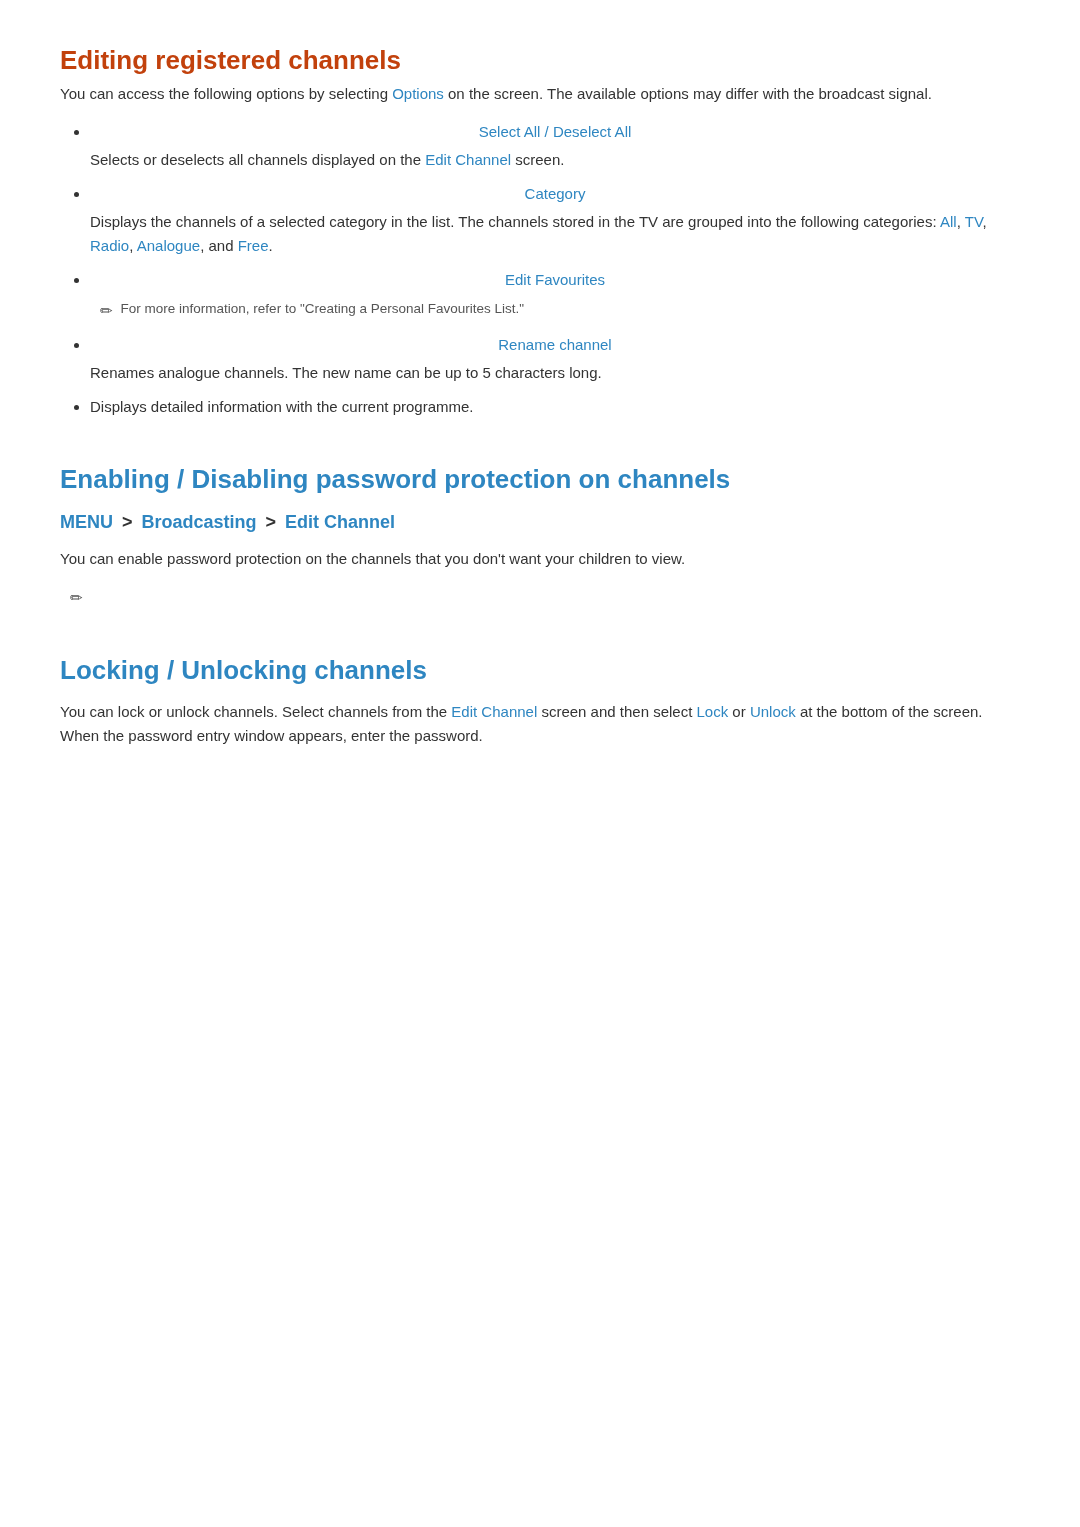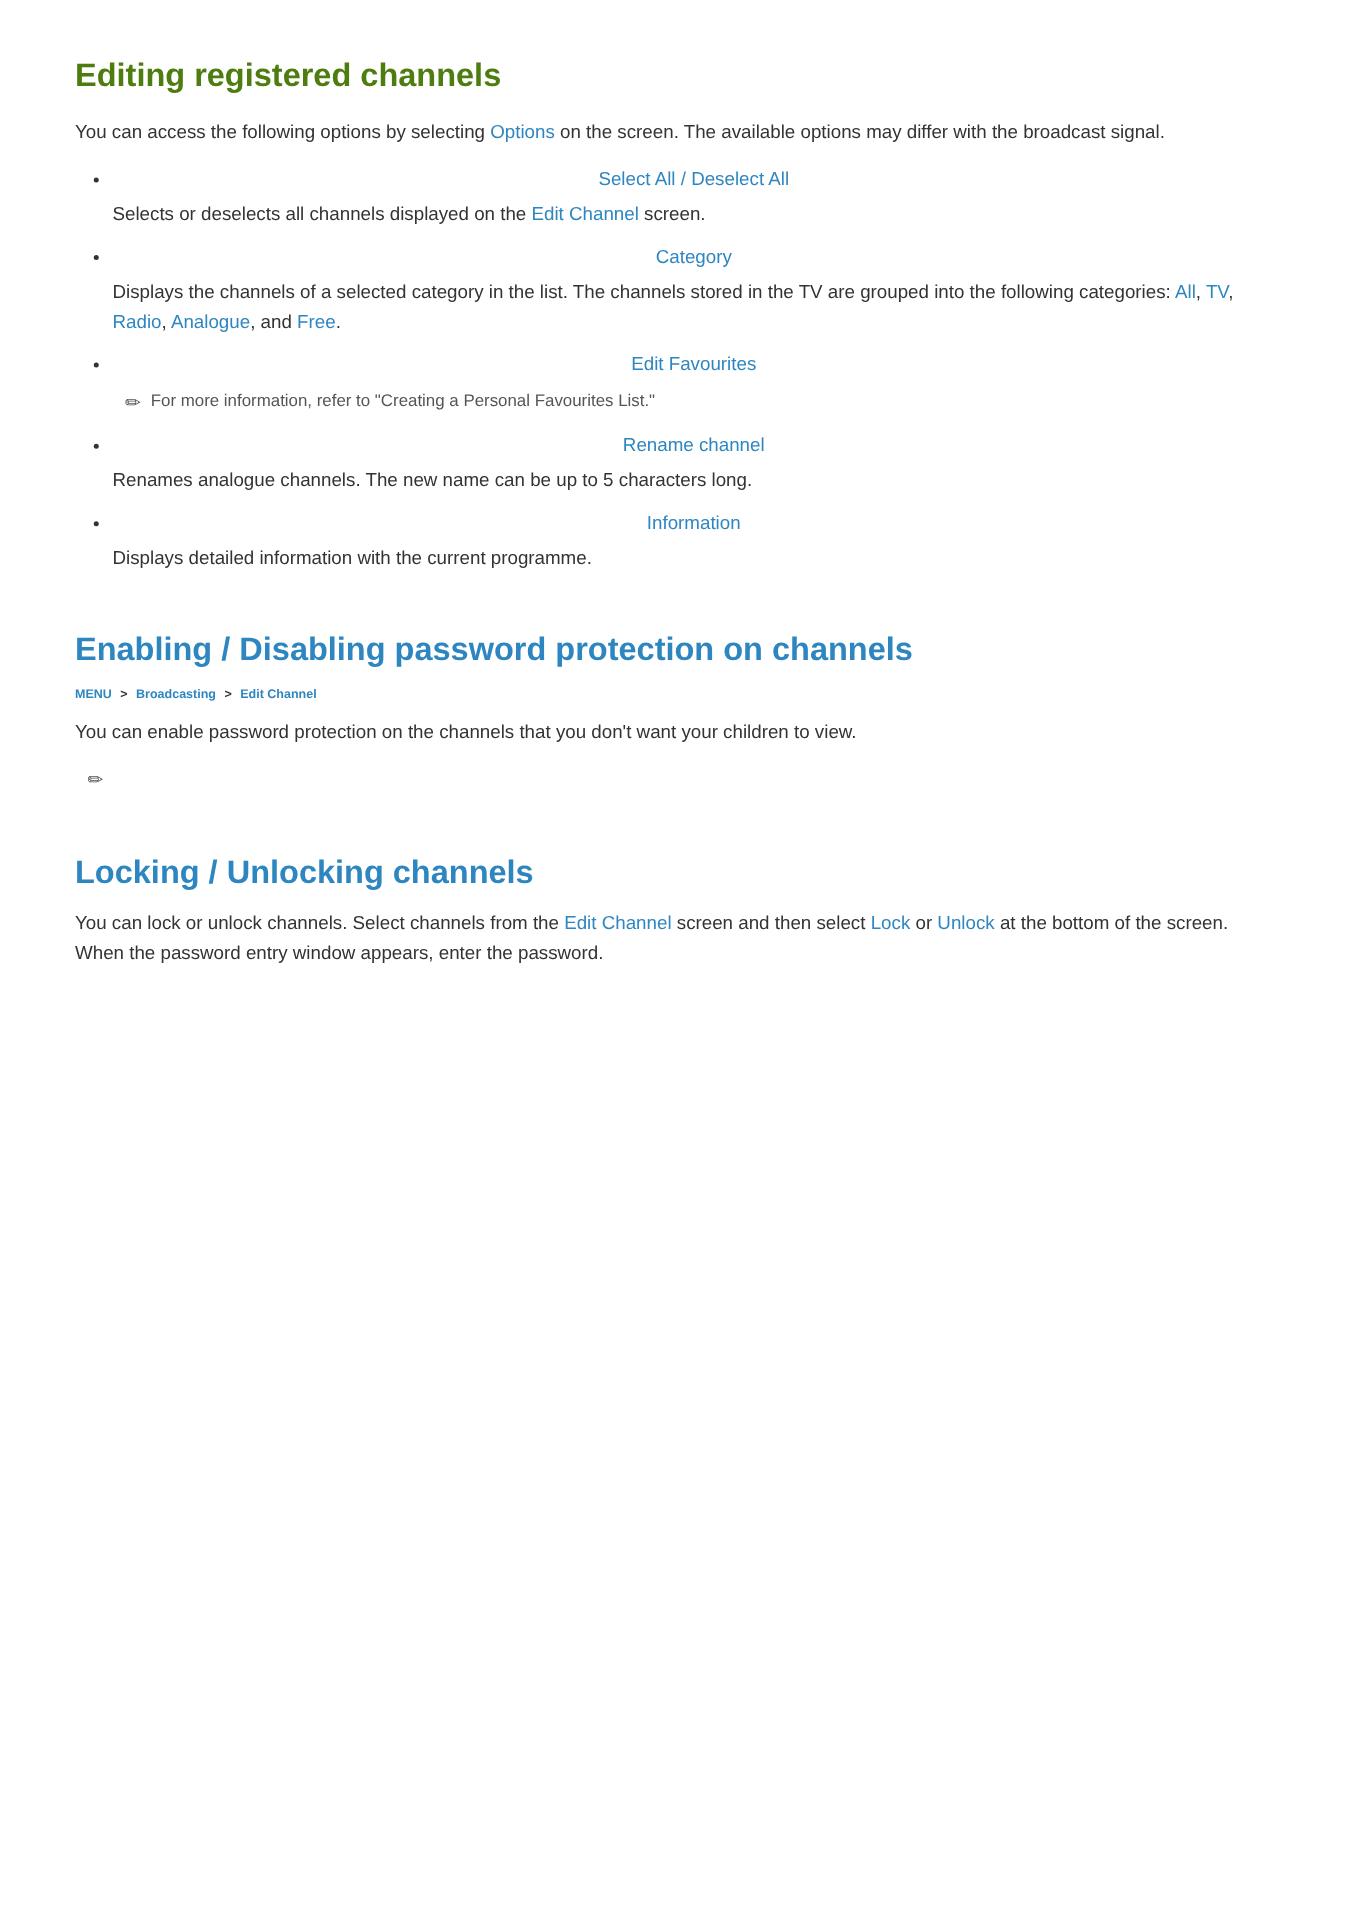--- a/index.html
+++ b/index.html
@@ -18,22 +18,21 @@
       max-width: 1080px;
     }
 
     .section {
       margin-bottom: 40px;
     }
 
     .section-title {
       font-size: 26px;
       font-weight: bold;
-      color: #4d7c0f;
-      margin-bottom: 12px;
+      color: #c2410c;
     }
 
     .section-intro {
       margin-bottom: 14px;
       font-size: 15px;
       color: #333;
     }
 
     .link {
       color: #2e86c1;
@@ -79,21 +78,21 @@
       flex-shrink: 0;
       margin-top: 1px;
     }
 
     .note-text {
       font-size: 13.5px;
       color: #555;
     }
 
     .breadcrumb {
-      font-size: 10px;
+      font-size: 18px;
       font-weight: bold;
       margin-bottom: 10px;
     }
 
     .breadcrumb .menu-link {
       color: #2e86c1;
     }
 
     .breadcrumb .arrow {
       color: #333;
@@ -151,23 +150,20 @@
     <li>
       <span class="bullet-term">
         <a class="link">Rename channel</a>
       </span>
       <span class="bullet-desc">
         Renames analogue channels. The new name can be up to 5 characters long.
       </span>
     </li>
 
     <li>
-      <span class="bullet-term">
-        <a class="link">Information</a>
-      </span>
       <span class="bullet-desc">
         Displays detailed information with the current programme.
       </span>
     </li>
 
   </ul>
 </div>
 
 <div class="section">
   <h2 class="section-subtitle">Enabling / Disabling password protection on channels</h2>

